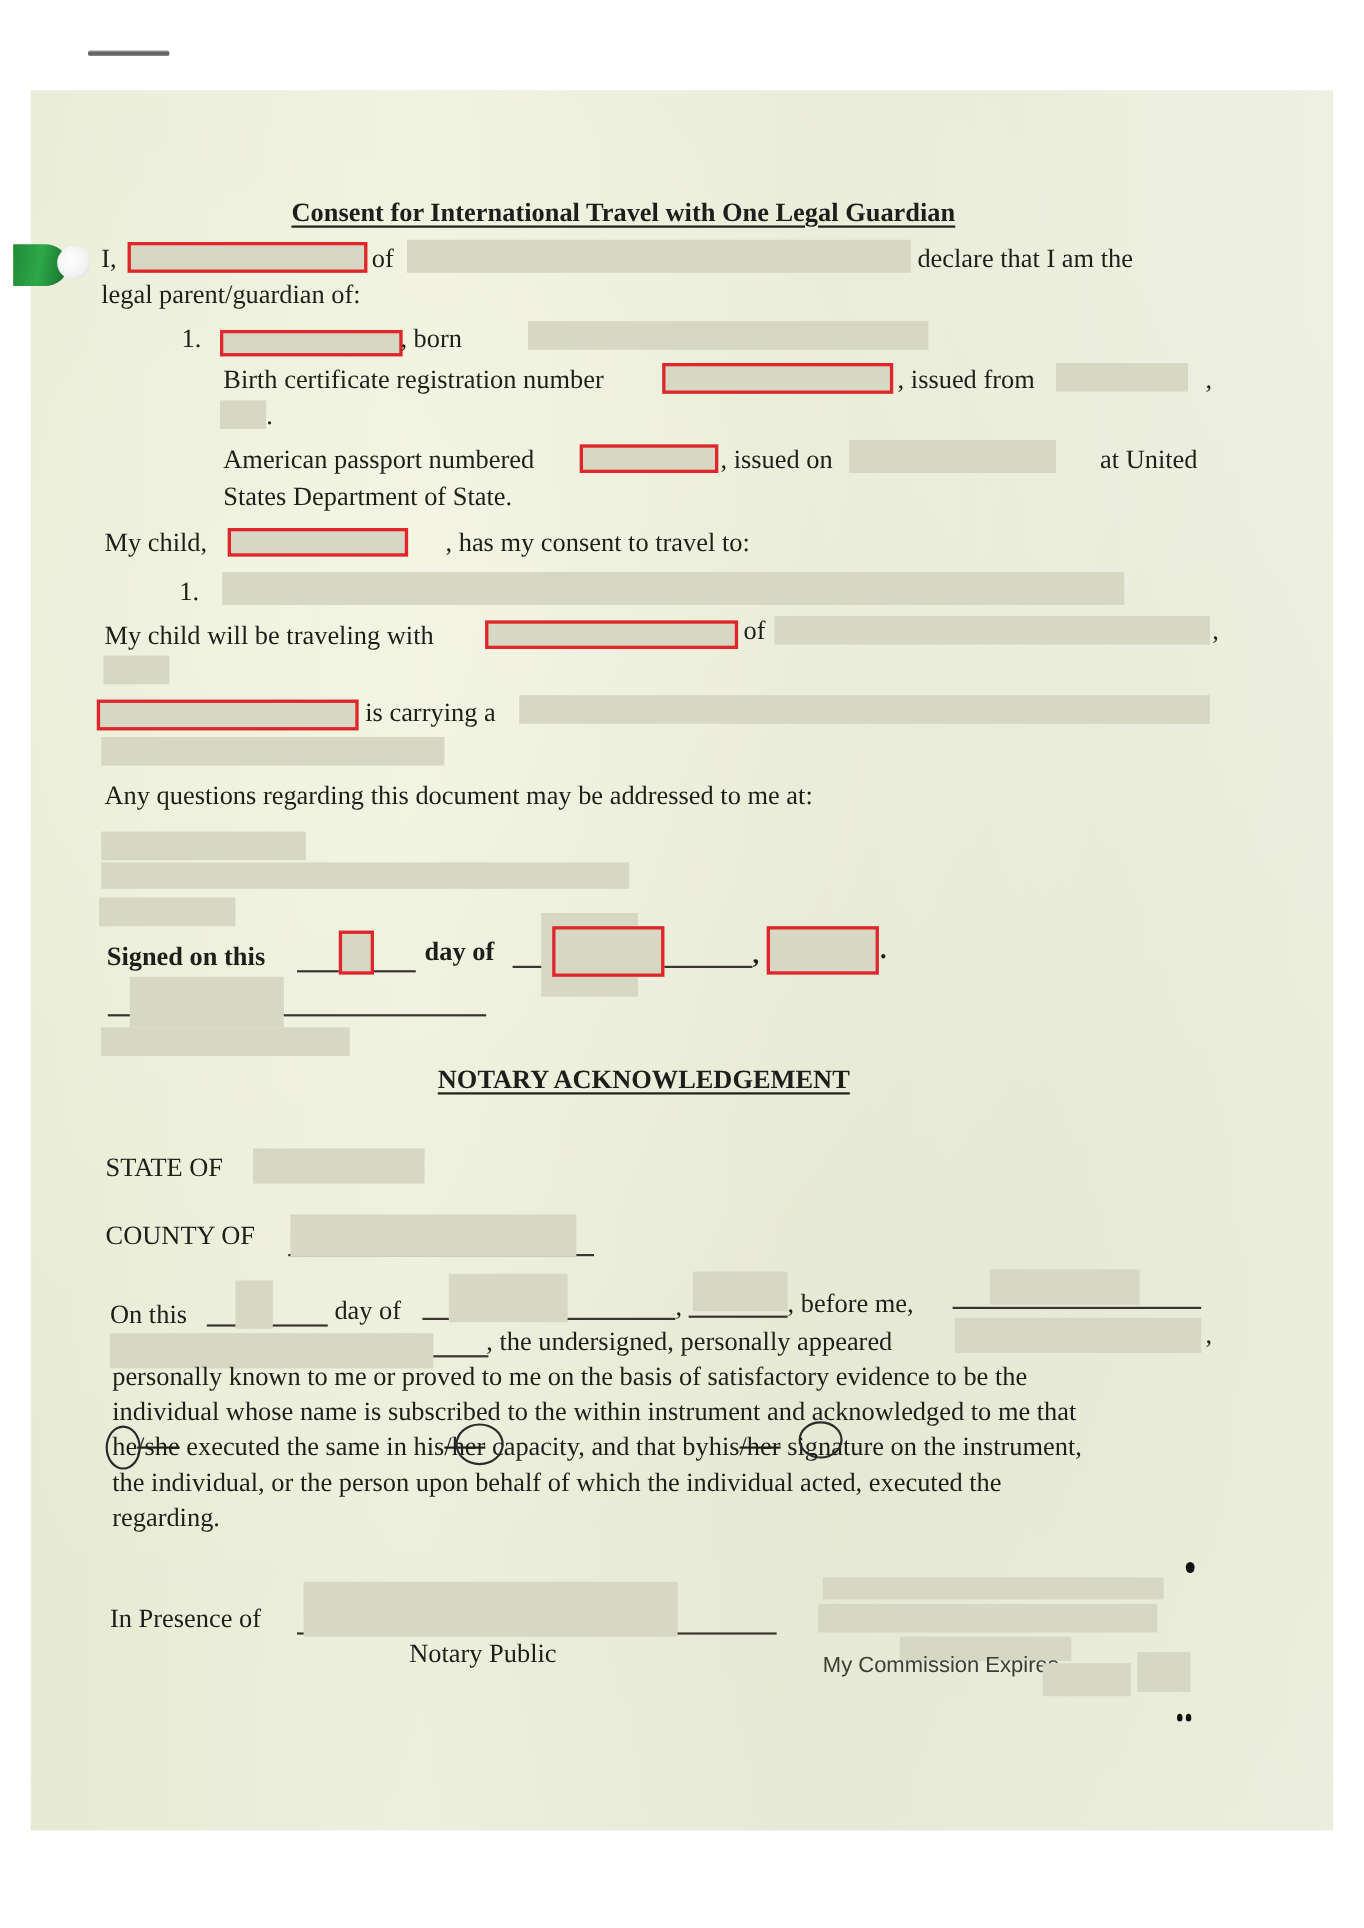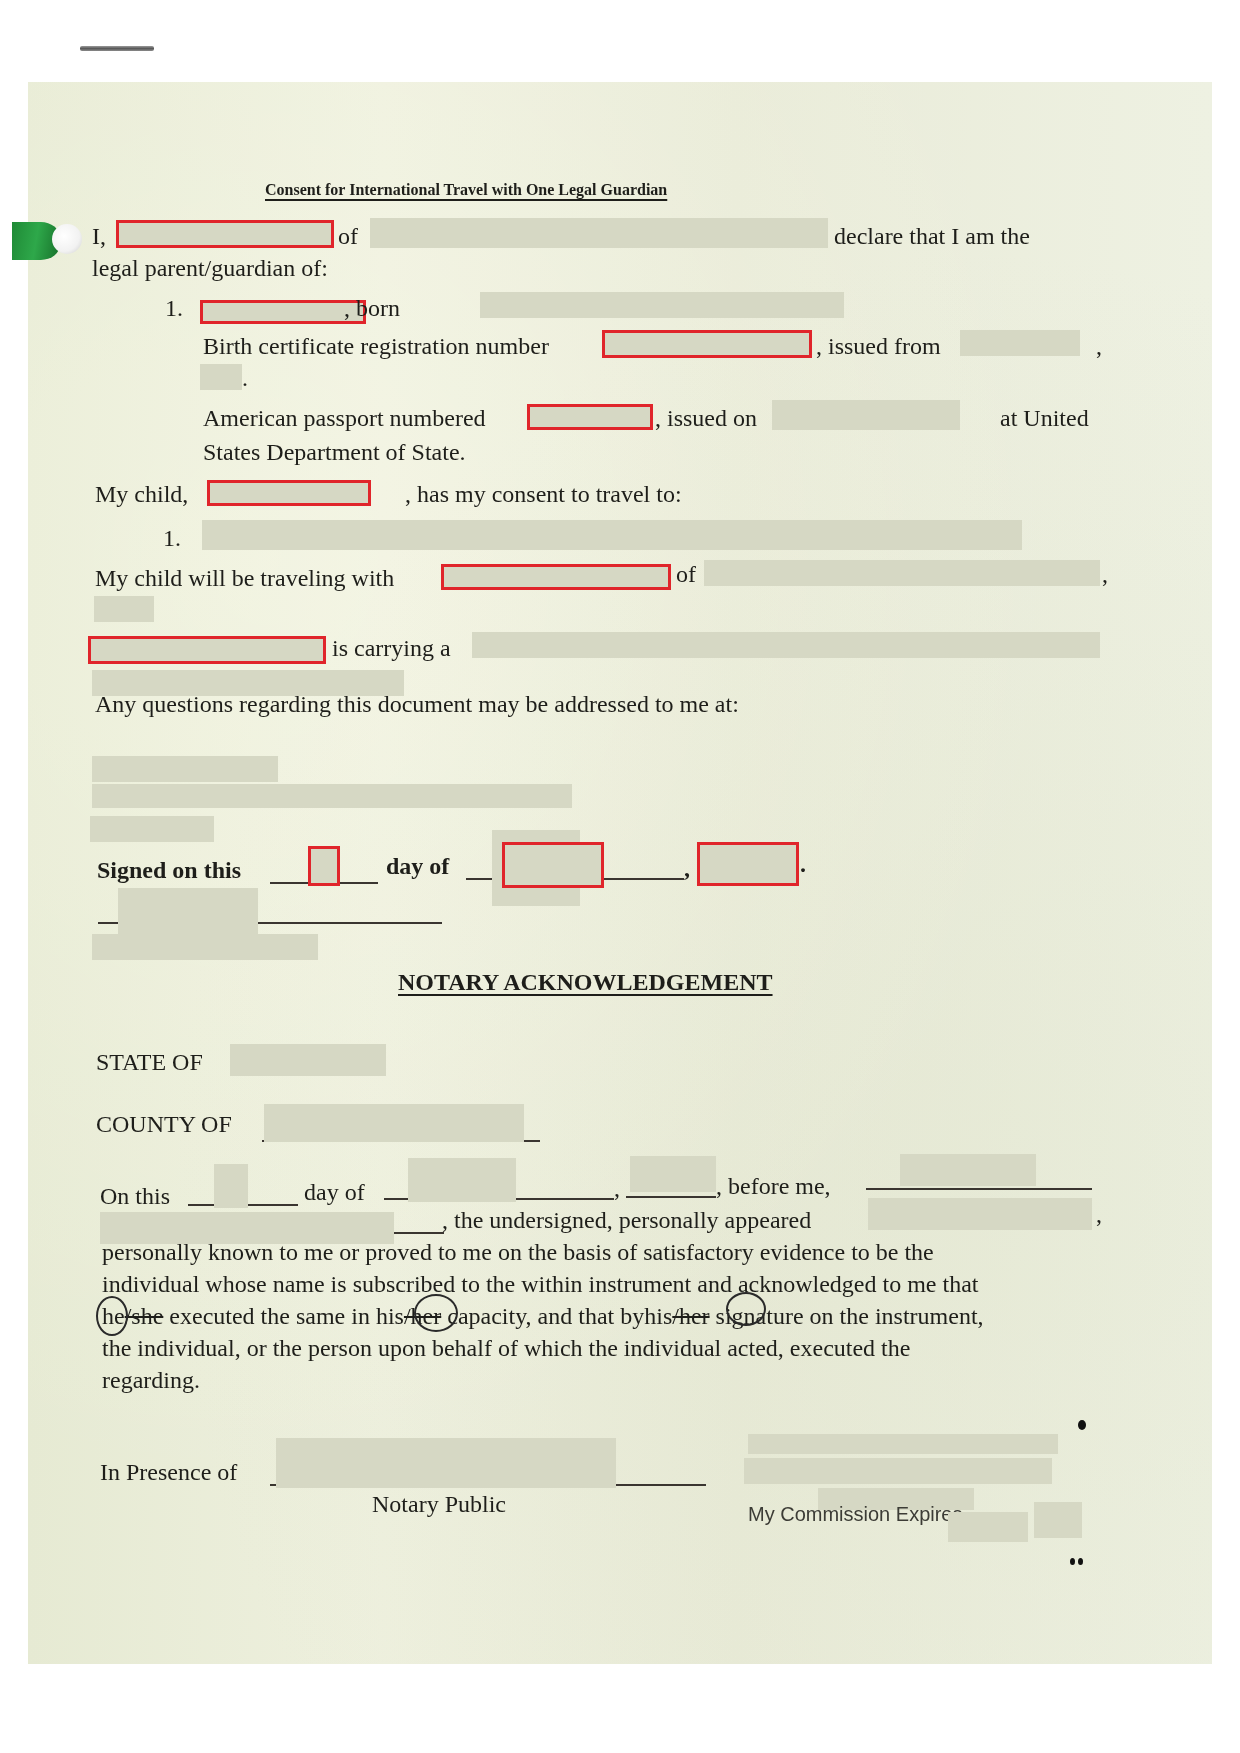--- a/index.html
+++ b/index.html
@@ -25,21 +25,21 @@
     background:linear-gradient(100deg,#1f8a36,#2ea84a 50%,#17702a);
     border-radius:0 40% 40% 0;
   }
   .ribbon-ball {
     position:absolute; left:52px; top:224px; width:30px; height:30px;
     border-radius:50%;
     background:radial-gradient(circle at 40% 40%,#ffffff,#f2f2f2 60%,#c9c9c9);
   }
   .t { position:absolute; font-size:24px; white-space:nowrap; line-height:1; }
   .bold { font-weight:bold; }
-  .title { font-weight:bold; font-size:16px; text-decoration:underline; text-decoration-thickness:2px; text-underline-offset:4px; }
+  .title { font-weight:bold; font-size:24px; text-decoration:underline; text-decoration-thickness:2px; text-underline-offset:4px; }
   .redact { position:absolute; background:#d6d8c4; }
   .rbox { position:absolute; border:3px solid #e0252b; background:#d6d8c4; box-sizing:border-box; }
   .uline { position:absolute; height:2px; background:#3a3530; }
   .sans { font-family:"Liberation Sans","DejaVu Sans",sans-serif; font-size:20px; color:#3c3c36; }
   .circle { position:absolute; border:2px solid #2a2a2a; border-radius:50%; }
   .strike { text-decoration:line-through; }
   .dot { position:absolute; background:#111; border-radius:50%; }
 </style>
 </head>
 <body>
@@ -55,21 +55,21 @@
 
 <div class="t" style="left:92px;top:224px;">I,</div>
 <div class="rbox" style="left:116px;top:220px;width:218px;height:28px;"></div>
 <div class="t" style="left:338px;top:224px;">of</div>
 <div class="redact" style="left:370px;top:218px;width:458px;height:30px;"></div>
 <div class="t" style="left:834px;top:224px;">declare that I am the</div>
 <div class="t" style="left:92px;top:256px;">legal parent/guardian of:</div>
 
 <div class="t" style="left:165px;top:296px;">1.</div>
 <div class="rbox" style="left:200px;top:300px;width:166px;height:24px;"></div>
-<div class="t" style="left:344px;top:296px;">, born</div>
+<div class="t" style="left:364px;top:296px;">, born</div>
 <div class="redact" style="left:480px;top:292px;width:364px;height:26px;"></div>
 
 <div class="t" style="left:203px;top:334px;">Birth certificate registration number</div>
 <div class="rbox" style="left:602px;top:330px;width:210px;height:28px;"></div>
 <div class="t" style="left:816px;top:334px;">, issued from</div>
 <div class="redact" style="left:960px;top:330px;width:120px;height:26px;"></div>
 <div class="t" style="left:1096px;top:334px;">,</div>
 <div class="redact" style="left:200px;top:364px;width:42px;height:26px;"></div>
 <div class="t" style="left:242px;top:366px;">.</div>
 
@@ -91,21 +91,21 @@
 <div class="t" style="left:676px;top:562px;">of</div>
 <div class="redact" style="left:704px;top:560px;width:396px;height:26px;"></div>
 <div class="t" style="left:1102px;top:562px;">,</div>
 <div class="redact" style="left:94px;top:596px;width:60px;height:26px;"></div>
 
 <div class="rbox" style="left:88px;top:636px;width:238px;height:28px;"></div>
 <div class="t" style="left:332px;top:636px;">is carrying a</div>
 <div class="redact" style="left:472px;top:632px;width:628px;height:26px;"></div>
 <div class="redact" style="left:92px;top:670px;width:312px;height:26px;"></div>
 
-<div class="t" style="left:95px;top:692px;text-align:right;">Any questions regarding this document may be addressed to me at:</div>
+<div class="t" style="left:95px;top:712px;text-align:right;">Any questions regarding this document may be addressed to me at:</div>
 <div class="redact" style="left:92px;top:756px;width:186px;height:26px;"></div>
 <div class="redact" style="left:92px;top:784px;width:480px;height:24px;"></div>
 <div class="redact" style="left:90px;top:816px;width:124px;height:26px;"></div>
 
 <div class="t bold" style="left:97px;top:858px;">Signed on this</div>
 <div class="uline" style="left:270px;top:882px;width:108px;"></div>
 <div class="rbox" style="left:308px;top:846px;width:32px;height:40px;"></div>
 <div class="t bold" style="left:386px;top:854px;">day of</div>
 <div class="uline" style="left:466px;top:878px;width:218px;"></div>
 <div class="redact" style="left:492px;top:830px;width:88px;height:76px;"></div>

